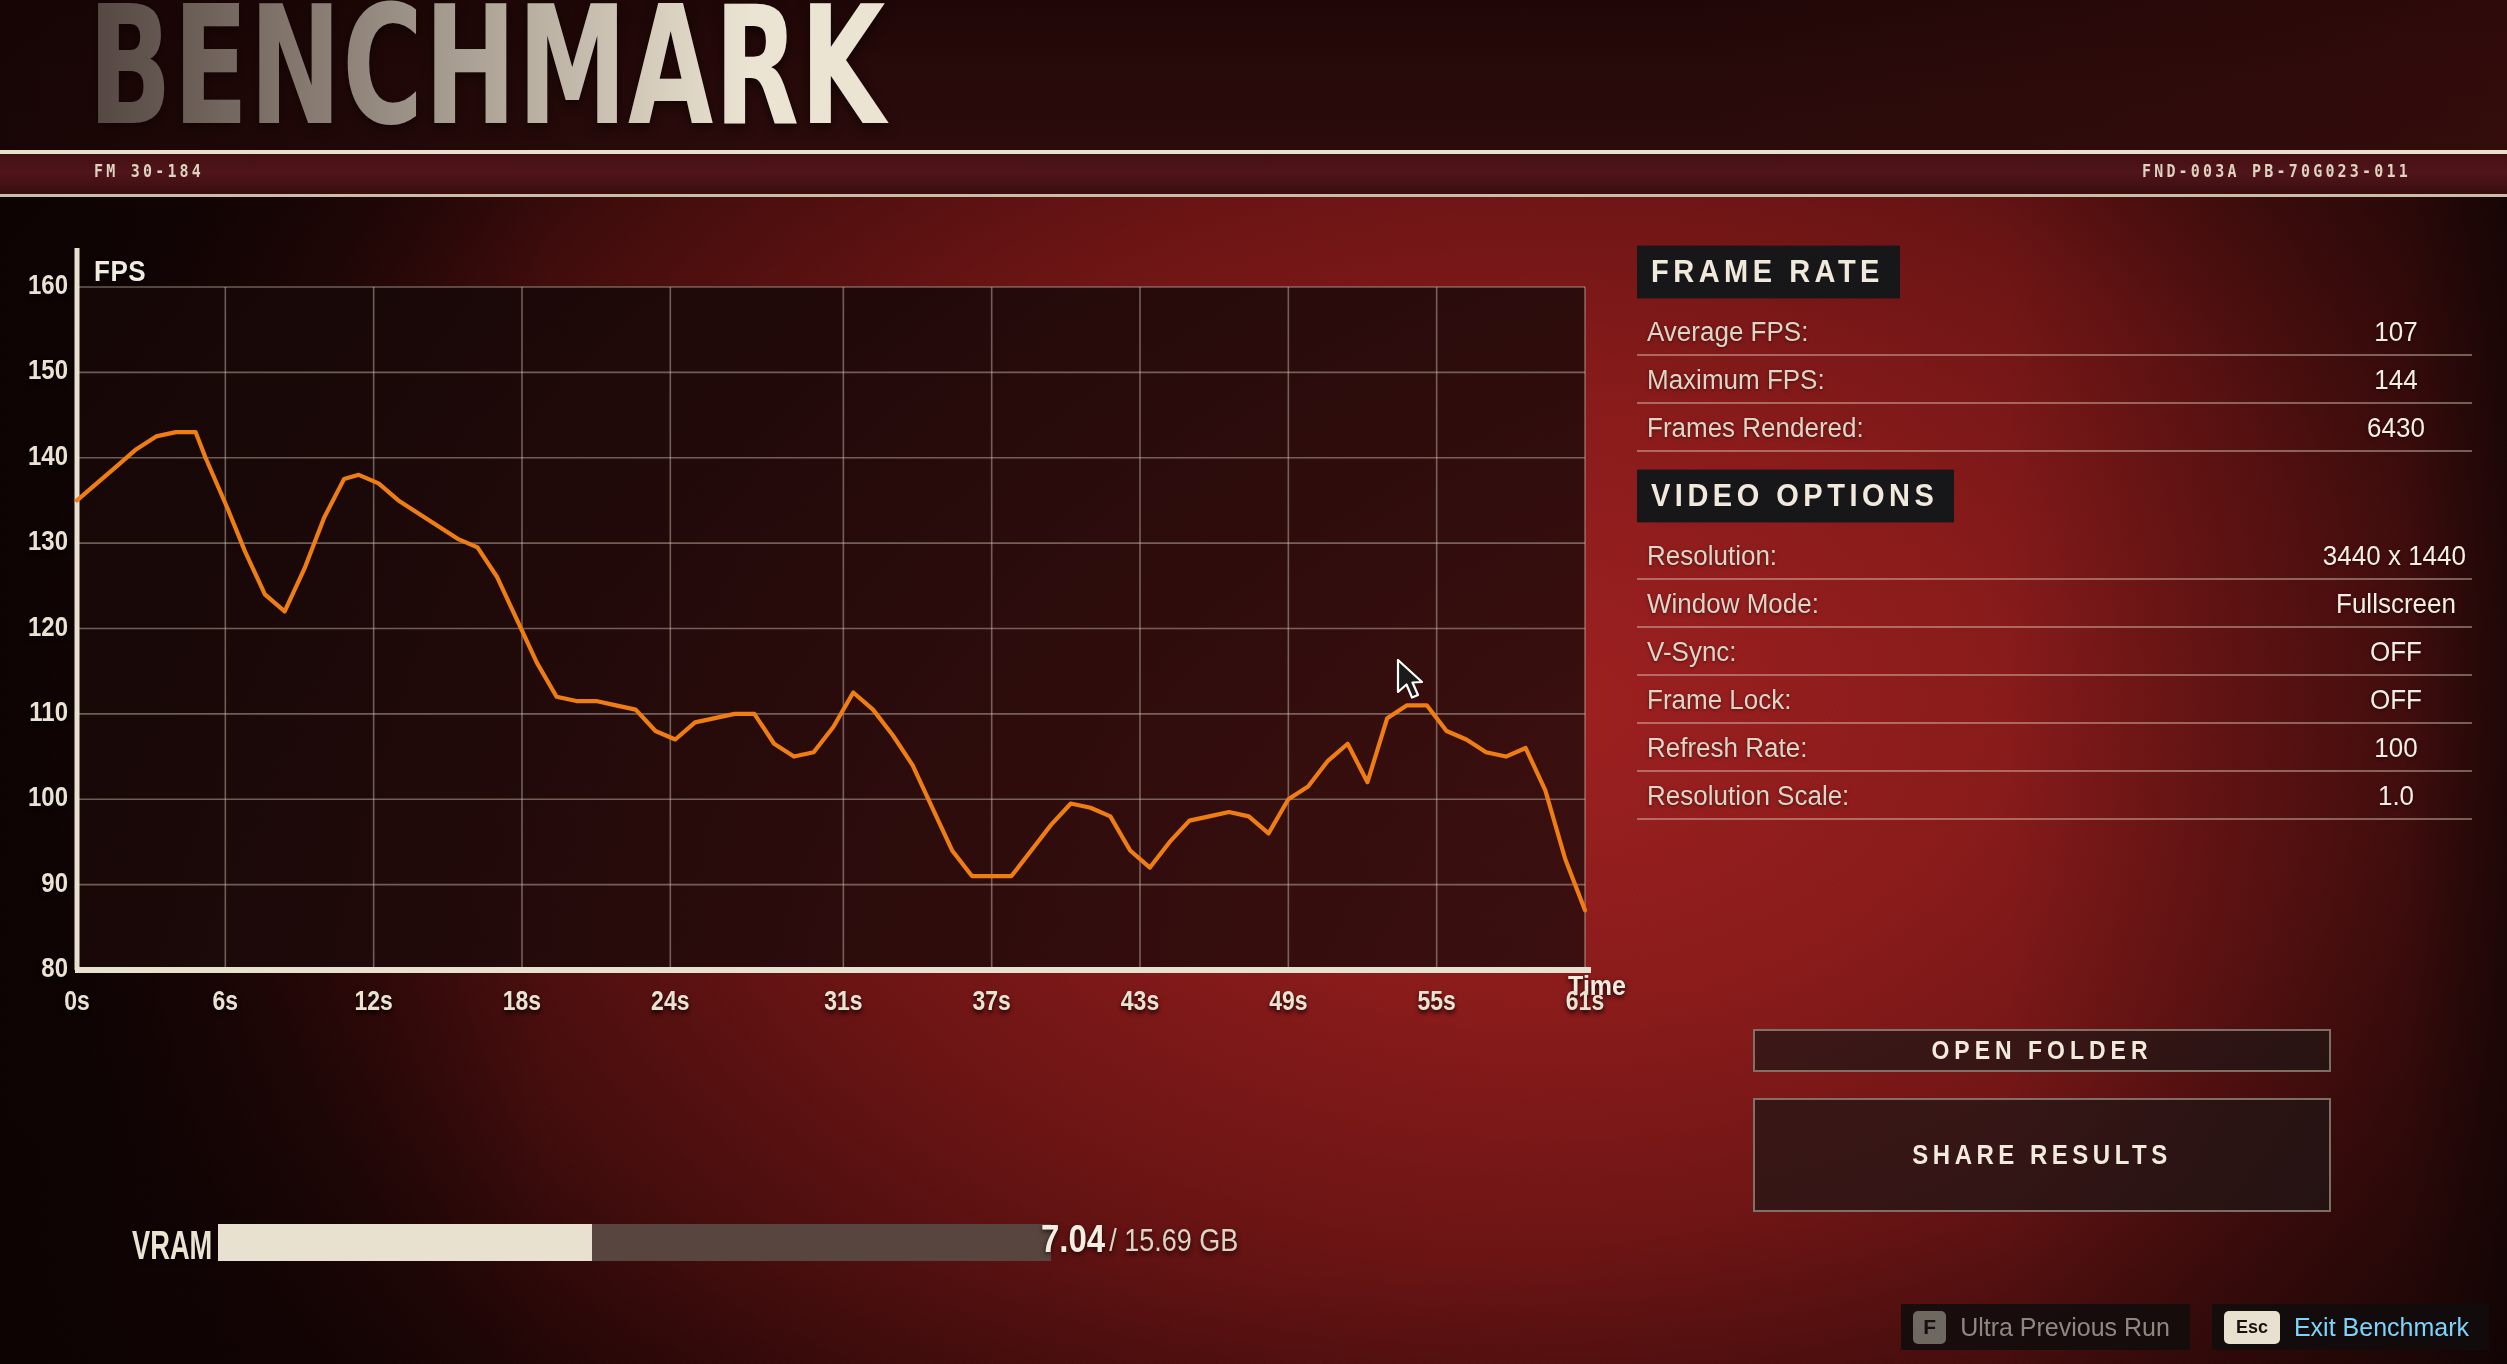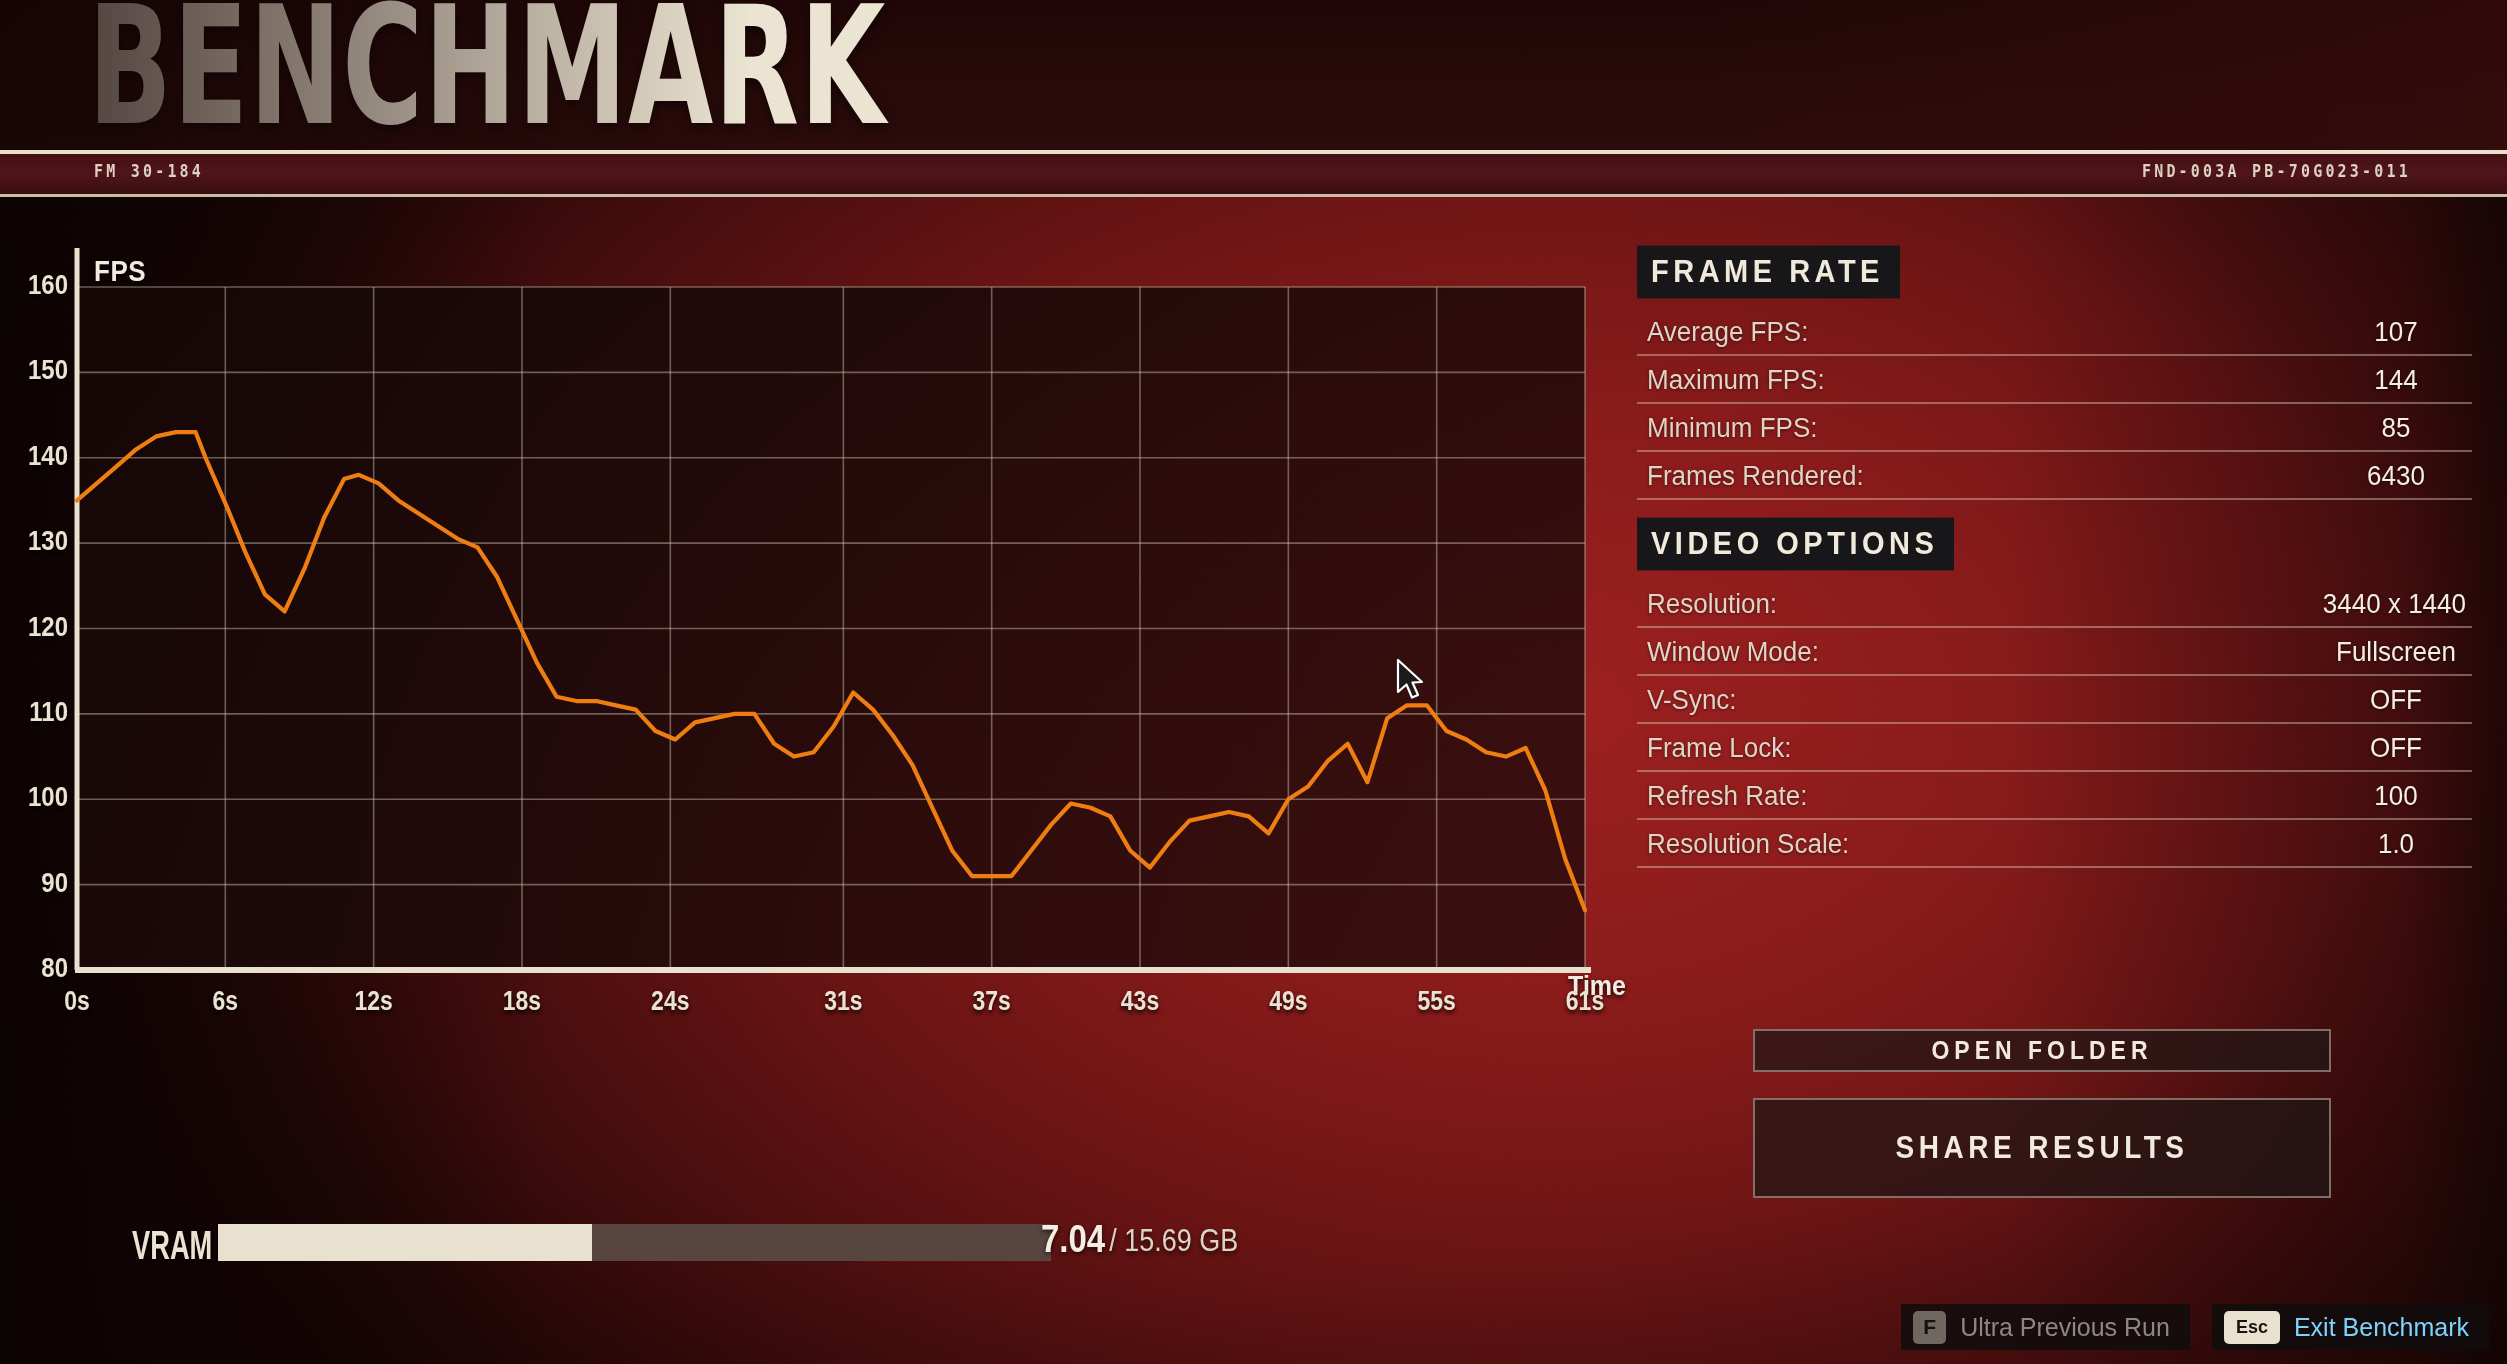--- a/index.html
+++ b/index.html
@@ -153,21 +153,21 @@
   #actions { position:absolute; left:1753px; top:1029px; width:578px; }
   .btn {
     width:578px;
     background:rgba(32,22,22,.72);
     border:2px solid rgba(178,167,150,.62);
     color:#f2ebdd;
     display:flex; align-items:center; justify-content:center;
     cursor:pointer;
   }
   #btn-open { height:43px; font-size:23px; letter-spacing:5px; font-weight:bold; }
-  #btn-share { height:100px; margin-top:26px; font-size:28px; letter-spacing:4.5px; font-weight:bold; }
+  #btn-share { height:114px; margin-top:26px; font-size:24px; letter-spacing:4.5px; font-weight:bold; }
   .btn span { transform:scaleY(1.12); display:inline-block; }
 
   
   #vram { position:absolute; left:132px; top:1218px; width:1150px; height:50px; }
   #vram-label {
     position:absolute; left:0; top:5px;
     font-size:31px; font-weight:bold; color:#ece4d2;
     font-family:"Liberation Sans Narrow","Liberation Sans",sans-serif;
     transform:scaleX(.88) scaleY(1.3); transform-origin:left top;
     text-shadow:0 2px 5px rgba(0,0,0,.7);
@@ -294,24 +294,20 @@
     <div class="stat-rows" id="frame-rate-rows">
         <div class="stat-row">
           <div class="stat-label">Average FPS:</div>
           <div class="stat-value">107</div>
         </div>
         <div class="stat-row">
           <div class="stat-label">Maximum FPS:</div>
           <div class="stat-value">144</div>
         </div>
         <div class="stat-row">
-          <div class="stat-label">Minimum FPS:</div>
-          <div class="stat-value">85</div>
-        </div>
-        <div class="stat-row">
           <div class="stat-label">Frames Rendered:</div>
           <div class="stat-value">6430</div>
         </div>
       </div>
   </div>
 
   <div id="video-head-wrap">
     <div class="section-head">VIDEO OPTIONS</div>
     <div class="stat-rows" id="video-options-rows">
         <div class="stat-row">

